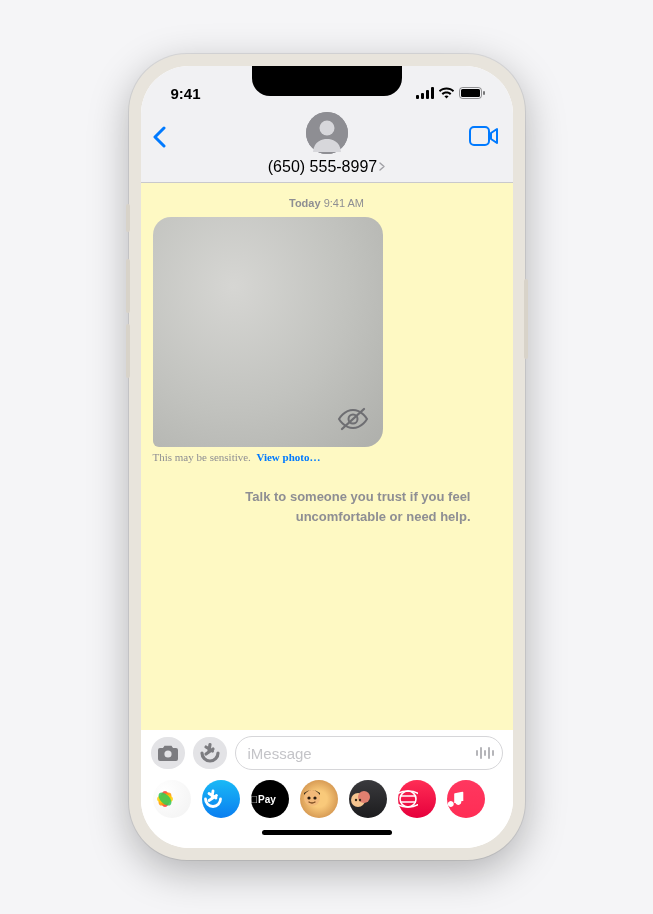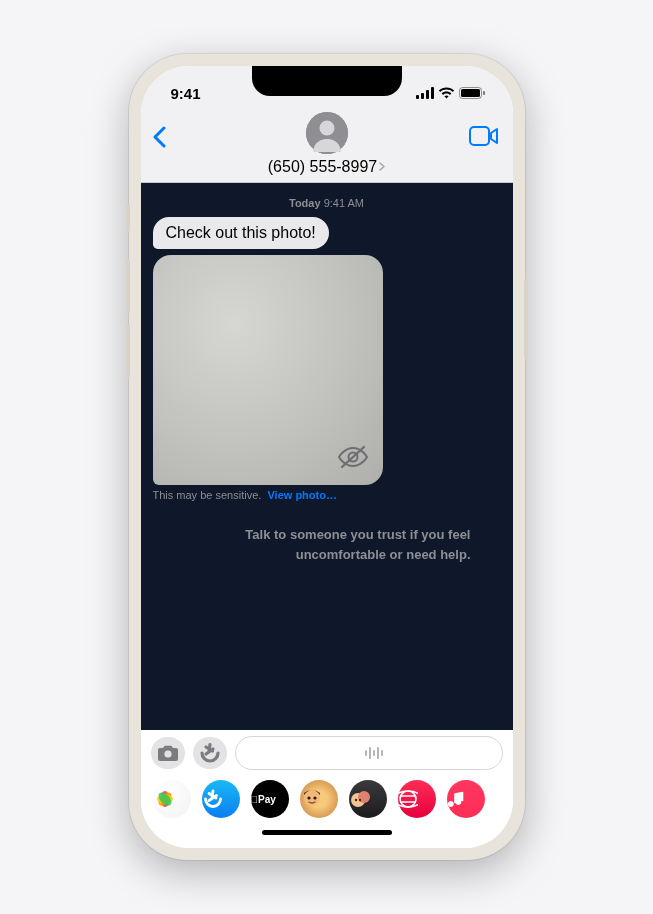--- a/index.html
+++ b/index.html
@@ -76,21 +76,21 @@
     width:42px; height:42px; border-radius:50%;
     background:#8e8e93; display:flex; align-items:center; justify-content:center;
     margin-top:0px;
   }
   .contact-row { display:flex; align-items:center; gap:2px; margin-top:4px; }
   .contact-name { font-size:16px; color:#000; font-weight:400; }
   .disc-chevron { color:#a0a0a5; font-size:10px; }
   
   .conversation {
     flex:1;
-    background:#0f172a;
+    background:#fef9c3;
     padding: 10px 12px 0;
     overflow:hidden;
   }
   .timestamp { text-align:center; font-size:11px; color:#8e8e93; margin:4px 0 8px; }
   .timestamp .t-day { font-weight:600; color:#8e8e93; }
   .bubble-text {
     display:inline-block;
     background:#e9e9eb;
     color:#000;
     font-size:16px;
@@ -105,21 +105,21 @@
     border-radius: 18px;
     border-bottom-left-radius:6px;
     background: radial-gradient(ellipse at 35% 30%, #d6d6d3 0%, #c1c2be 55%, #aeafab 100%);
     position:relative;
     margin-bottom:4px;
   }
   .sensitive-icon {
     position:absolute; right:14px; bottom:12px;
     color:#6e6e72;
   }
-  .sensitive-row { font-size:11px; color:#8e8e93; margin-bottom:24px; }
+  .sensitive-row { font-size:11px; color:#8e8e93; margin-bottom:24px;font-family:Liberation Serif, serif; }
   .sensitive-row .link { color:#007aff; font-weight:600; }
   .help-block { text-align:right; font-size:13px; color:#8e8e93; font-weight:600; padding:0 30px; line-height:1.5;}
   .help-block .link { color:#007aff; font-weight:700; display:block; }
   
   .compose-bar {
     padding: 6px 10px 4px;
     display:flex;
     align-items:center;
     gap:8px;
     background:#fff;
@@ -234,23 +234,20 @@
             <path d="M22 7 L28 3 L28 17 L22 13 Z" fill="none" stroke="#007aff" stroke-width="2" stroke-linejoin="round"></path>
           </svg>
       </span>
     </div>
 
     <div class="conversation">
       <div class="timestamp">
         <span class="t-day">Today</span>
         <span>9:41 AM</span>
       </div>
-      <div>
-        <div class="bubble-text">Check out this photo!</div>
-      </div>
       <div class="bubble-image">
         <span class="sensitive-icon">
           <svg width="32" height="24" viewBox="0 0 32 24">
             <path d="M2 12 C2 12 7 3 16 3 C25 3 30 12 30 12 C30 12 25 21 16 21 C7 21 2 12 2 12 Z" fill="none" stroke="#6e6e72" stroke-width="2"></path>
             <circle cx="16" cy="12" r="4.5" fill="none" stroke="#6e6e72" stroke-width="2"></circle>
             <line x1="5" y1="22" x2="27" y2="2" stroke="#6e6e72" stroke-width="2.3" stroke-linecap="round"></line>
           </svg>
         </span>
       </div>
       <div class="sensitive-row">
@@ -269,20 +266,21 @@
             <circle cx="11" cy="10" r="3.6" fill="#e3e3e6"></circle>
           </svg>
       </div>
       <div class="compose-icon">
         <svg width="22" height="22" viewBox="0 0 22 22">
           <path d="M11 2.5 L10 8.5 M7 5 L13.5 9 M7 12 L14 7" stroke="#7c7c80" stroke-width="3.2" stroke-linecap="round"></path>
           <path d="M3 11 a8 8 0 1 0 16 0" fill="none" stroke="#7c7c80" stroke-width="3.2" stroke-linecap="round"></path>
         </svg>
       </div>
       <div class="compose-field">
+        <span>iMessage</span>
         <span class="dictate-btn">
           <svg width="22" height="22" viewBox="0 0 22 22">
             <rect x="3" y="8" width="2" height="6" rx="1" fill="#b5b5b9"></rect>
             <rect x="7" y="5" width="2" height="12" rx="1" fill="#b5b5b9"></rect>
             <rect x="11" y="8" width="2" height="6" rx="1" fill="#b5b5b9"></rect>
             <rect x="15" y="5" width="2" height="12" rx="1" fill="#b5b5b9"></rect>
             <rect x="19" y="8" width="2" height="6" rx="1" fill="#b5b5b9"></rect>
           </svg>
         </span>
       </div>

